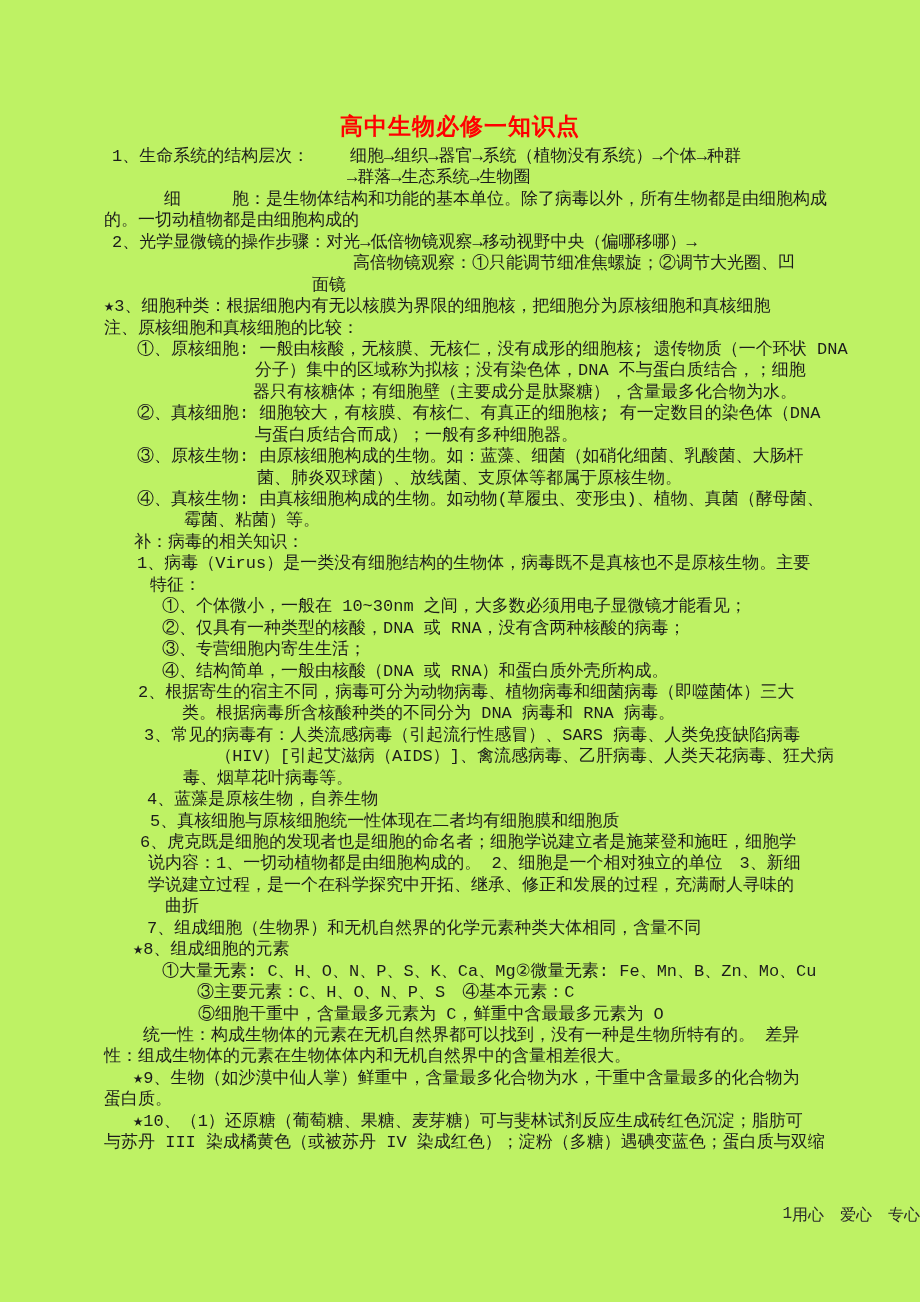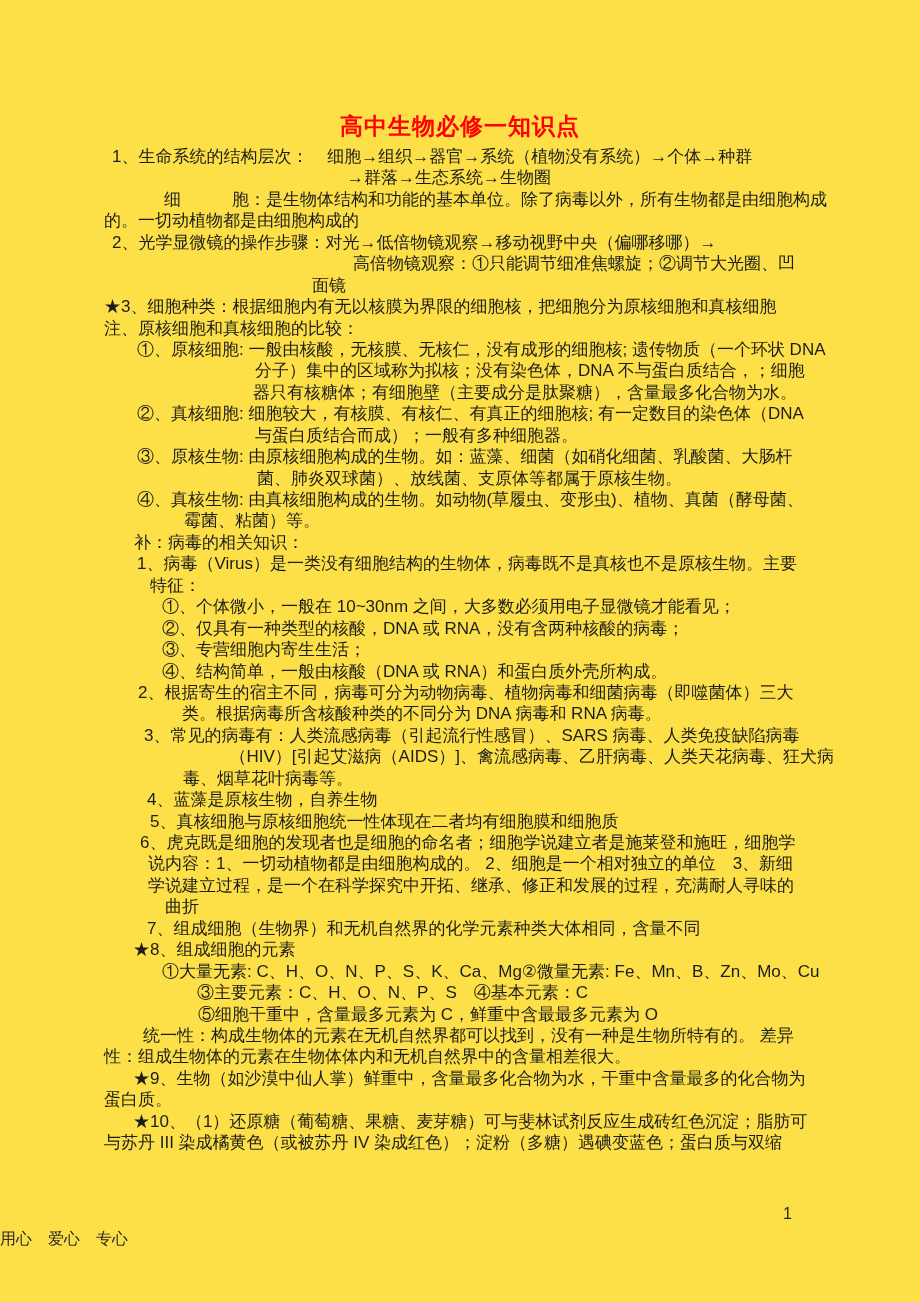--- a/index.html
+++ b/index.html
@@ -4,23 +4,23 @@
 <style>
   html, body {
     margin: 0;
     padding: 0;
     background: #ffffff;
   }
   .page {
     position: relative;
     width: 920px;
     height: 1302px;
-    background: #fde047;
+    background: #bef264;
     overflow: hidden;
-    font-family: Liberation Sans, sans-serif;
+    font-family: Liberation Mono, monospace;
     color: #1c1c1c;
   }
   .doc-title {
     position: absolute;
     top: 111px;
     left: 0;
     width: 100%;
     text-align: center;
     font-size: 23px;
     font-weight: bold;
@@ -44,23 +44,22 @@
     left: 0;
     width: 100%;
     height: 22px;
     font-size: 16px;
     color: #2a2a2a;
   }
   .footer-motto {
     position: absolute;
     left: 0;
     width: 100%;
-    text-align: left;
+    text-align: right;
     white-space: pre;
-    margin-top: 24px;
   }
   .page-number {
     position: absolute;
     right: 128px;
     top: 0;
   }
 </style>
 </head>
 <body>
 

